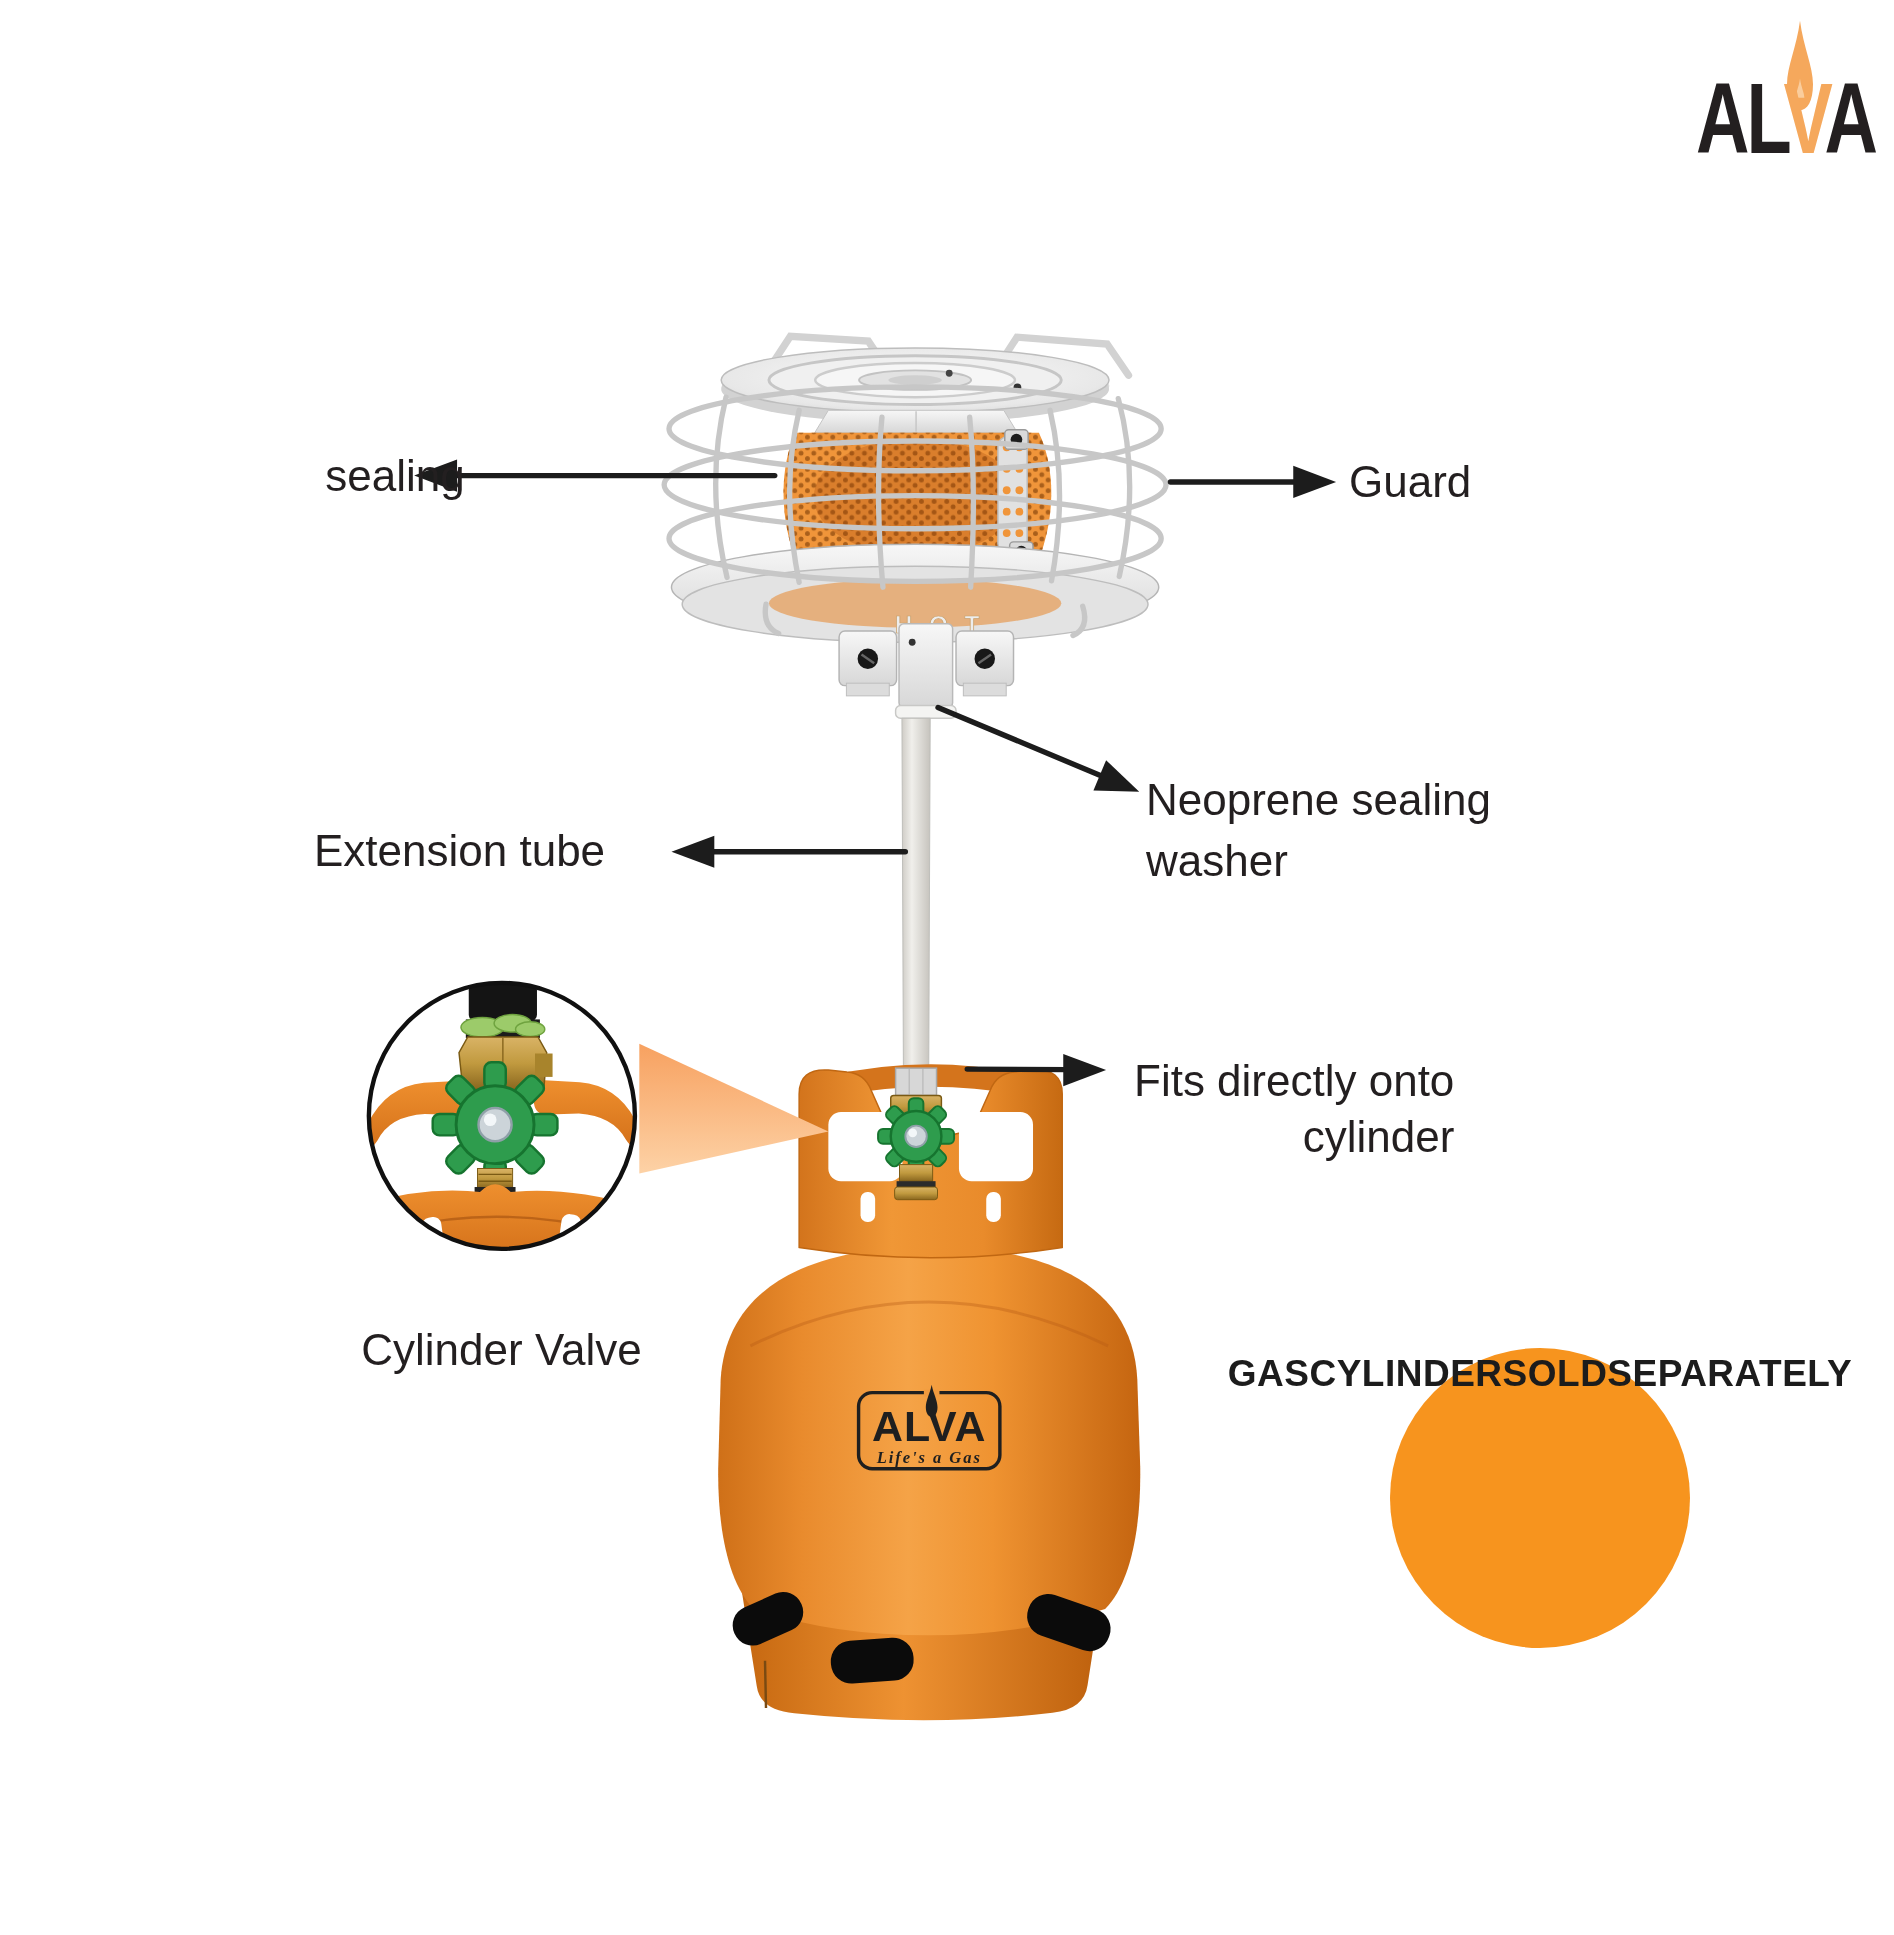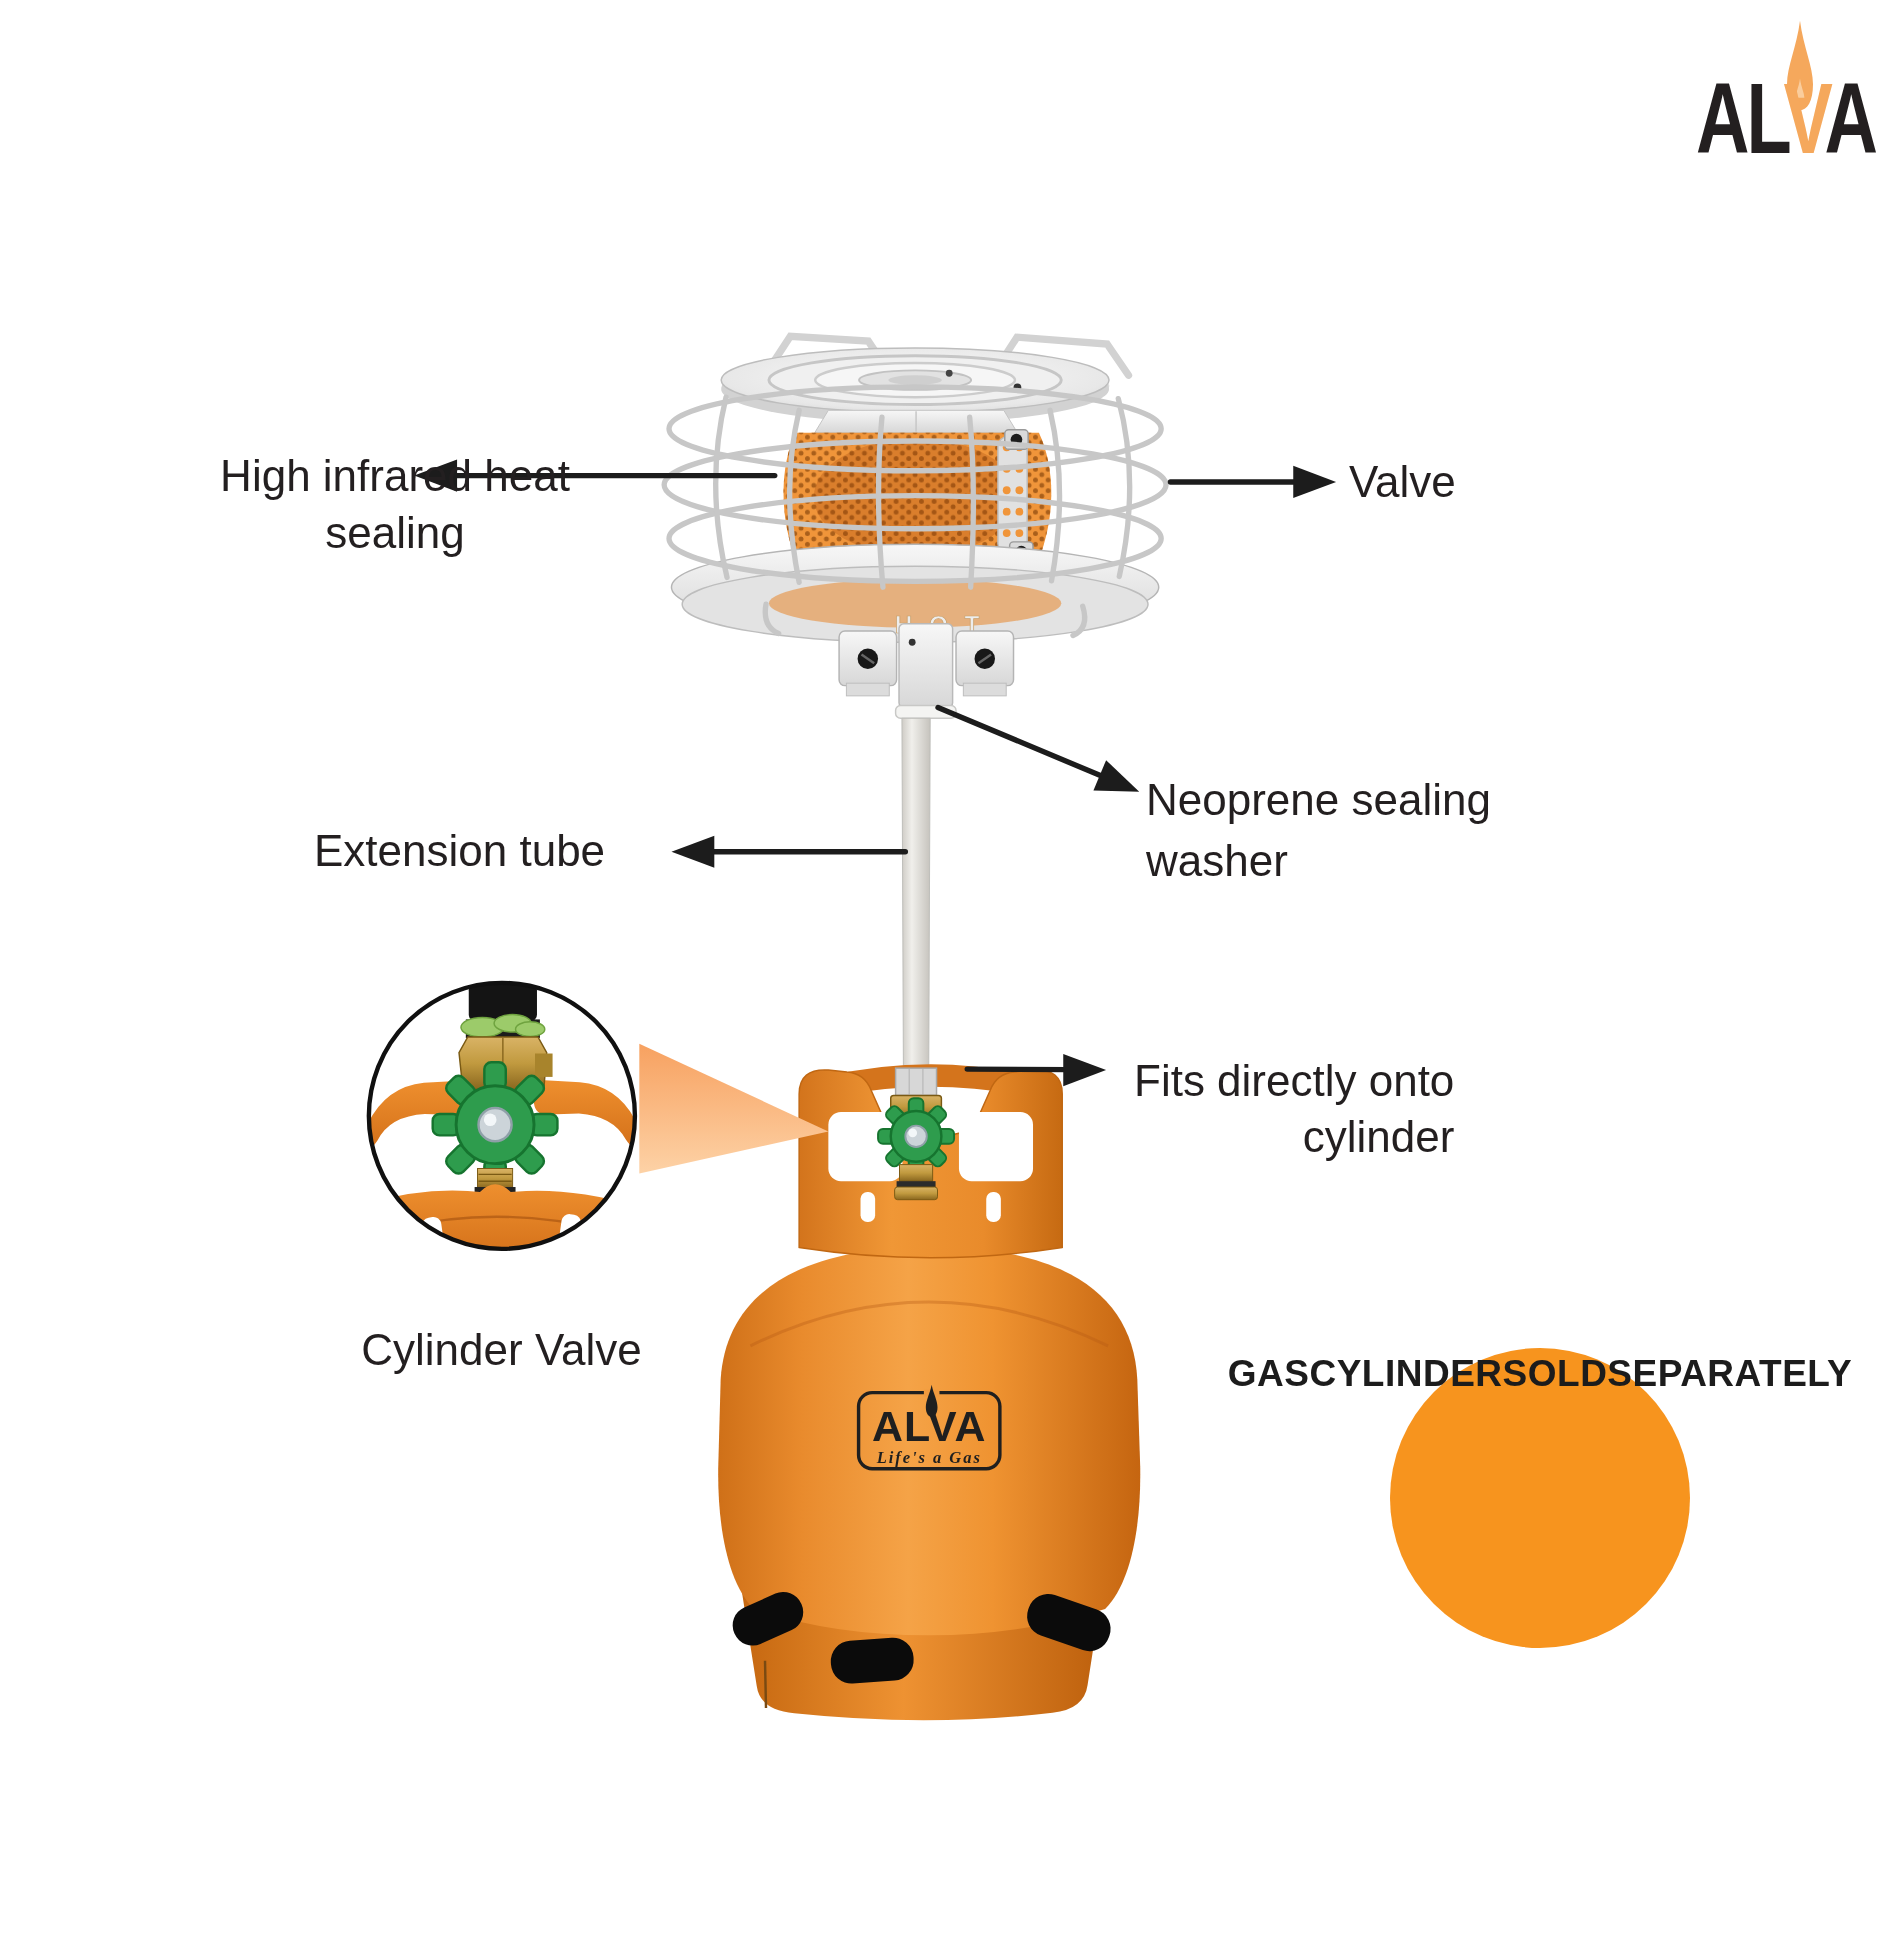--- a/index.html
+++ b/index.html
@@ -314,26 +314,25 @@
         <polygon points="2338,1625 2244,1622 2270,1560" fill="#1c1c1c" stroke="none"></polygon>
       </g>
       <g>
         <line x1="1985" y1="2194" x2="2192" y2="2195"></line>
         <polygon points="2270,2196 2182,2163 2182,2229" fill="#1c1c1c" stroke="none"></polygon>
       </g>
     </g>
   </svg>
 
   <div class="label lbl-center" style="left:161px;top:447px;width:468px;">
-    <div class="ln">High infrared heat</div>
     <div class="ln">sealing</div>
   </div>
 
   <div class="label" style="left:1349px;top:454px;">
-    <div class="ln" style="line-height:56px;">Valve</div>
+    <div class="ln" style="line-height:56px;">Guard</div>
   </div>
 
   <div class="label" style="left:1146px;top:769px;">
     <div class="ln" style="line-height:61px;">Neoprene sealing</div>
     <div class="ln" style="line-height:61px;">washer</div>
   </div>
 
   <div class="label" style="left:314px;top:823px;">
     <div class="ln" style="line-height:56px;">Extension tube</div>
   </div>

